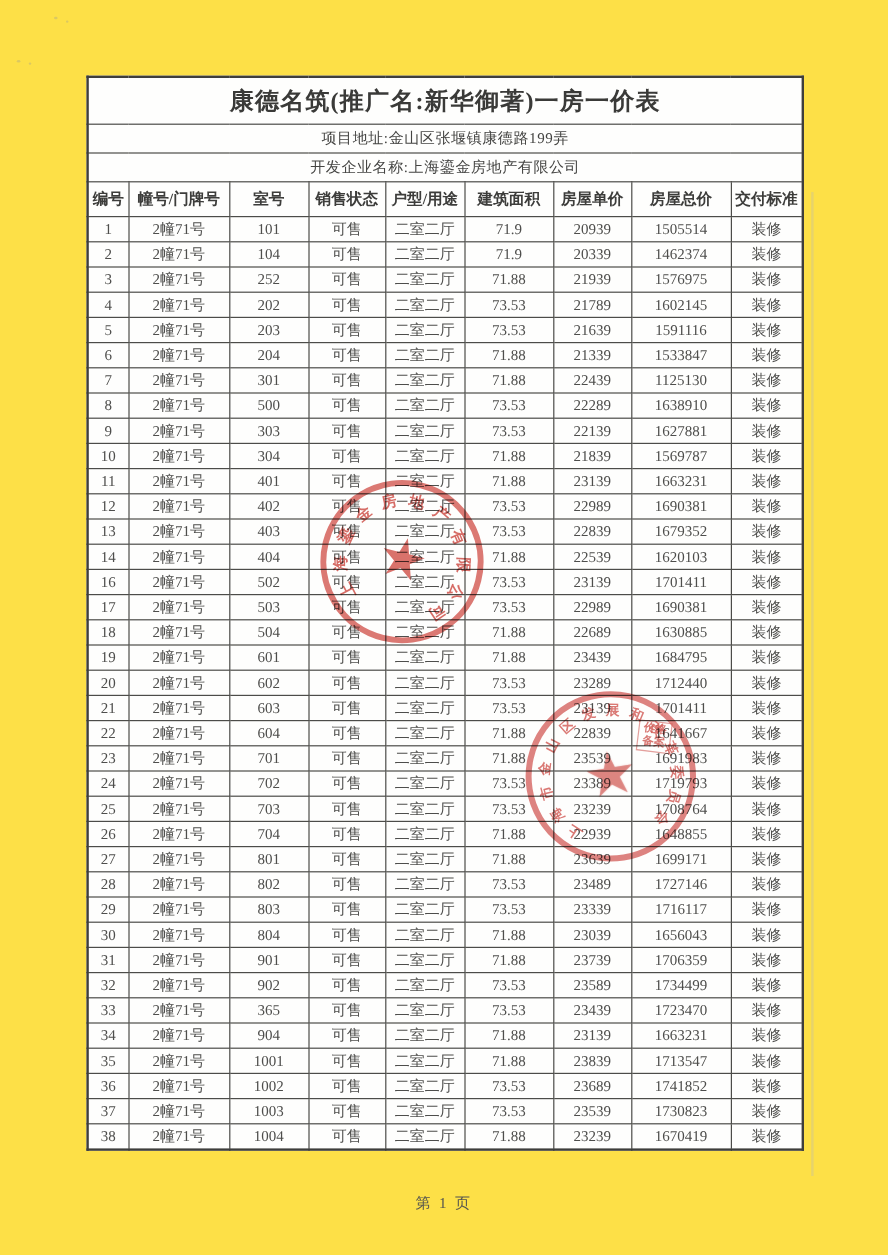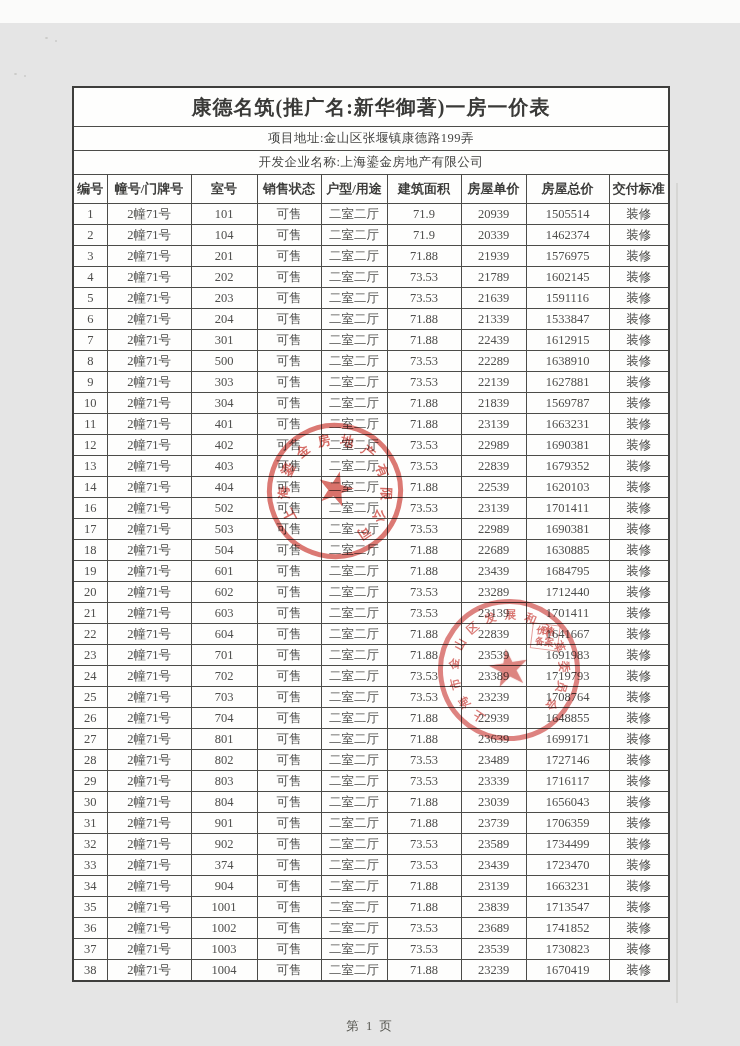--- a/index.html
+++ b/index.html
@@ -3,21 +3,21 @@
 <meta charset="utf-8">
 <style>
   html,body{margin:0;padding:0;}
   body{
     width:740px;height:1046px;
     background:#fbfbfa;
     font-family:"Liberation Serif","DejaVu Serif",serif;
     overflow:hidden;
     position:relative;
   }
-  .page{position:absolute;inset:0;background:#e5e5e5;margin-top:23px;}
+  .page{position:absolute;inset:0;background:#fde047;}
   .speck{position:absolute;background:#9a9a96;border-radius:50%;opacity:.35;}
   .scan-streak{position:absolute;left:676px;top:160px;width:2px;height:820px;background:#b9b9b4;opacity:.35;}
 
   table.price-table{
     position:absolute;left:72px;top:63px;width:596px;
     border-collapse:collapse;table-layout:fixed;
     border:2px solid #3e3e3c;
     background:#fefefd;
   }
   .price-table td,.price-table th{
@@ -136,21 +136,21 @@
           <td>可售</td>
           <td>二室二厅</td>
           <td>71.9</td>
           <td>20339</td>
           <td>1462374</td>
           <td>装修</td>
         </tr>
         <tr class="data-row">
           <td>3</td>
           <td>2幢71号</td>
-          <td>201</td>
+          <td>252</td>
           <td>可售</td>
           <td>二室二厅</td>
           <td>71.88</td>
           <td>21939</td>
           <td>1576975</td>
           <td>装修</td>
         </tr>
         <tr class="data-row">
           <td>4</td>
           <td>2幢71号</td>
@@ -185,21 +185,21 @@
           <td>装修</td>
         </tr>
         <tr class="data-row">
           <td>7</td>
           <td>2幢71号</td>
           <td>301</td>
           <td>可售</td>
           <td>二室二厅</td>
           <td>71.88</td>
           <td>22439</td>
-          <td>1612915</td>
+          <td>1125130</td>
           <td>装修</td>
         </tr>
         <tr class="data-row">
           <td>8</td>
           <td>2幢71号</td>
           <td>500</td>
           <td>可售</td>
           <td>二室二厅</td>
           <td>73.53</td>
           <td>22289</td>
@@ -455,21 +455,21 @@
           <td>可售</td>
           <td>二室二厅</td>
           <td>73.53</td>
           <td>23589</td>
           <td>1734499</td>
           <td>装修</td>
         </tr>
         <tr class="data-row">
           <td>33</td>
           <td>2幢71号</td>
-          <td>374</td>
+          <td>365</td>
           <td>可售</td>
           <td>二室二厅</td>
           <td>73.53</td>
           <td>23439</td>
           <td>1723470</td>
           <td>装修</td>
         </tr>
         <tr class="data-row">
           <td>34</td>
           <td>2幢71号</td>

